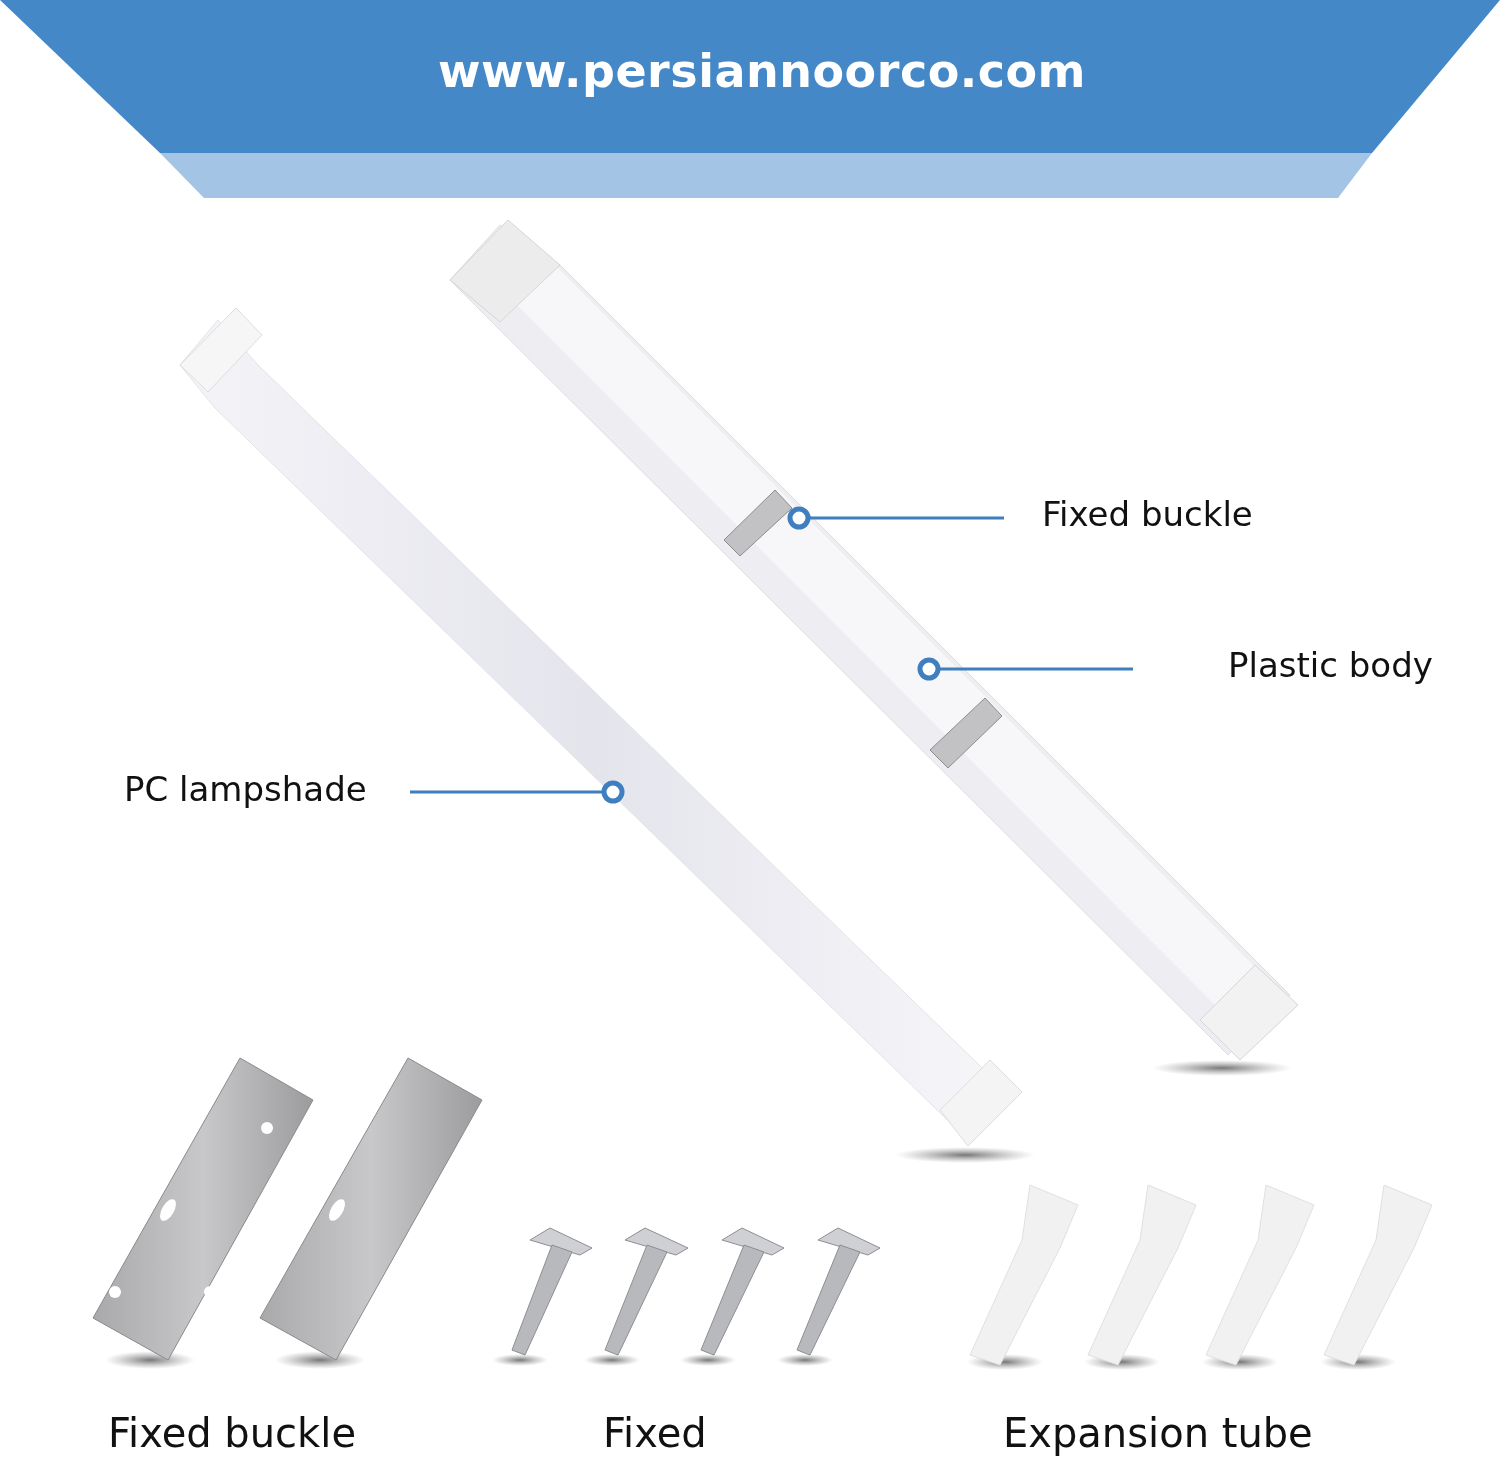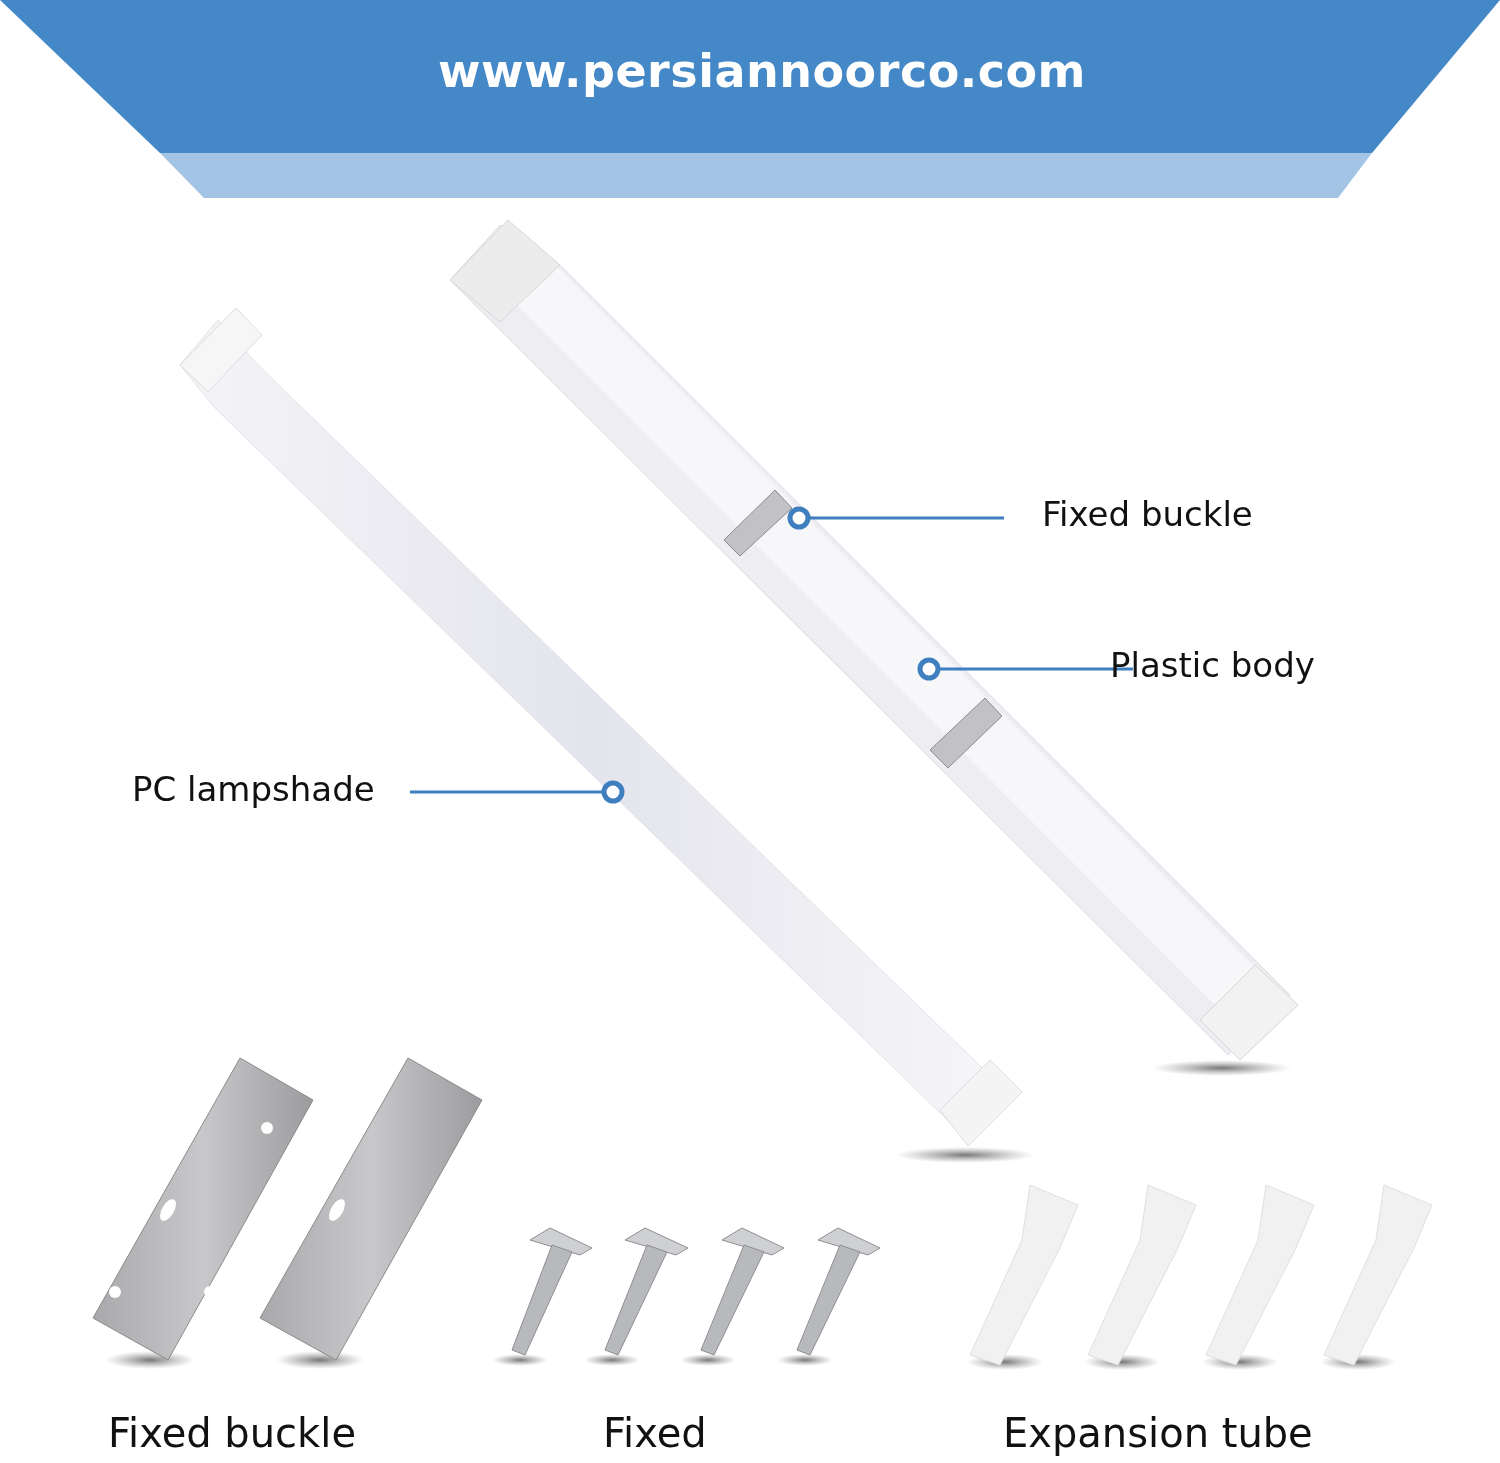--- a/index.html
+++ b/index.html
@@ -125,18 +125,18 @@
       <polygon points="1266,1185 1314,1205 1296,1248 1236,1365 1206,1355 1258,1240"></polygon>
       </g>
     <g>
         <ellipse cx="1358" cy="1362" rx="38" ry="8" fill="url(#shadowG)" stroke="none"></ellipse>
       <polygon points="1384,1185 1432,1205 1414,1248 1354,1365 1324,1355 1376,1240"></polygon>
       </g>
   </g>
 </svg>
 
 <div class="callout-label" style="left:1042px; top:494px;">Fixed buckle</div>
-<div class="callout-label" style="left:1110px; top:645px;">Plastic body</div>
-<div class="callout-label" style="left:132px; top:769px;">PC lampshade</div>
+<div class="callout-label" style="left:1228px; top:645px;">Plastic body</div>
+<div class="callout-label" style="left:124px; top:769px;">PC lampshade</div>
 
 <div class="bottom-label" style="left:108px;">Fixed buckle</div>
 <div class="bottom-label" style="left:603px;">Fixed</div>
 <div class="bottom-label" style="left:1003px;text-align:center;">Expansion tube</div>
 
 </body></html>

